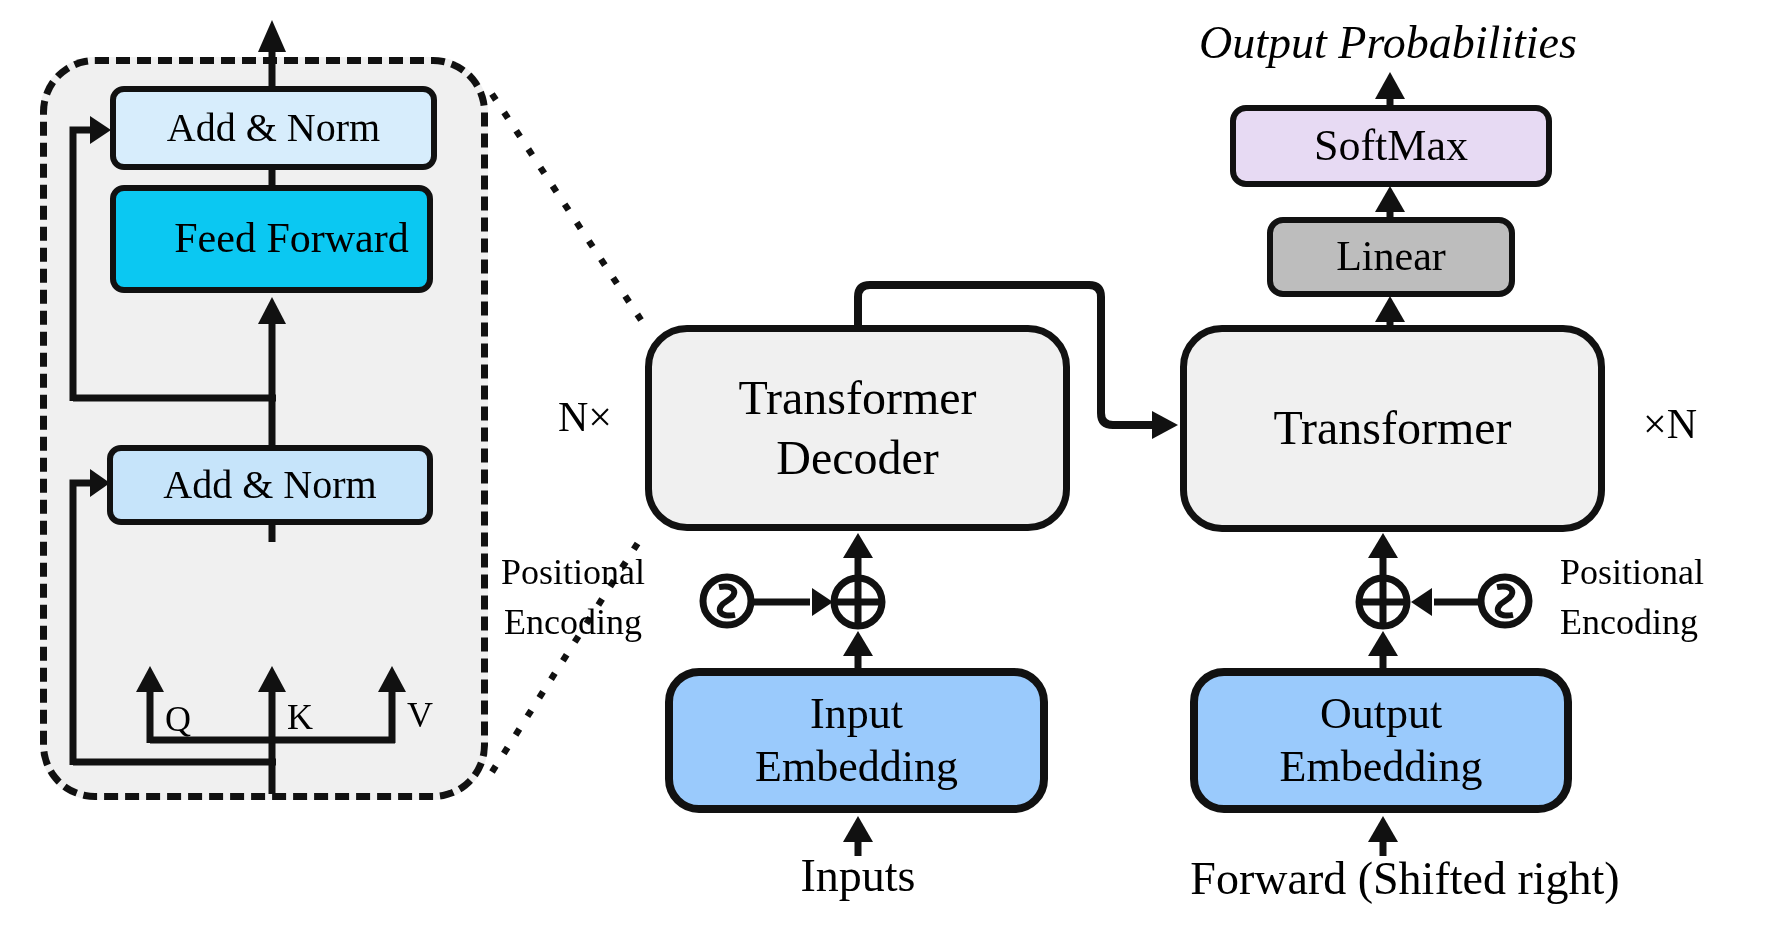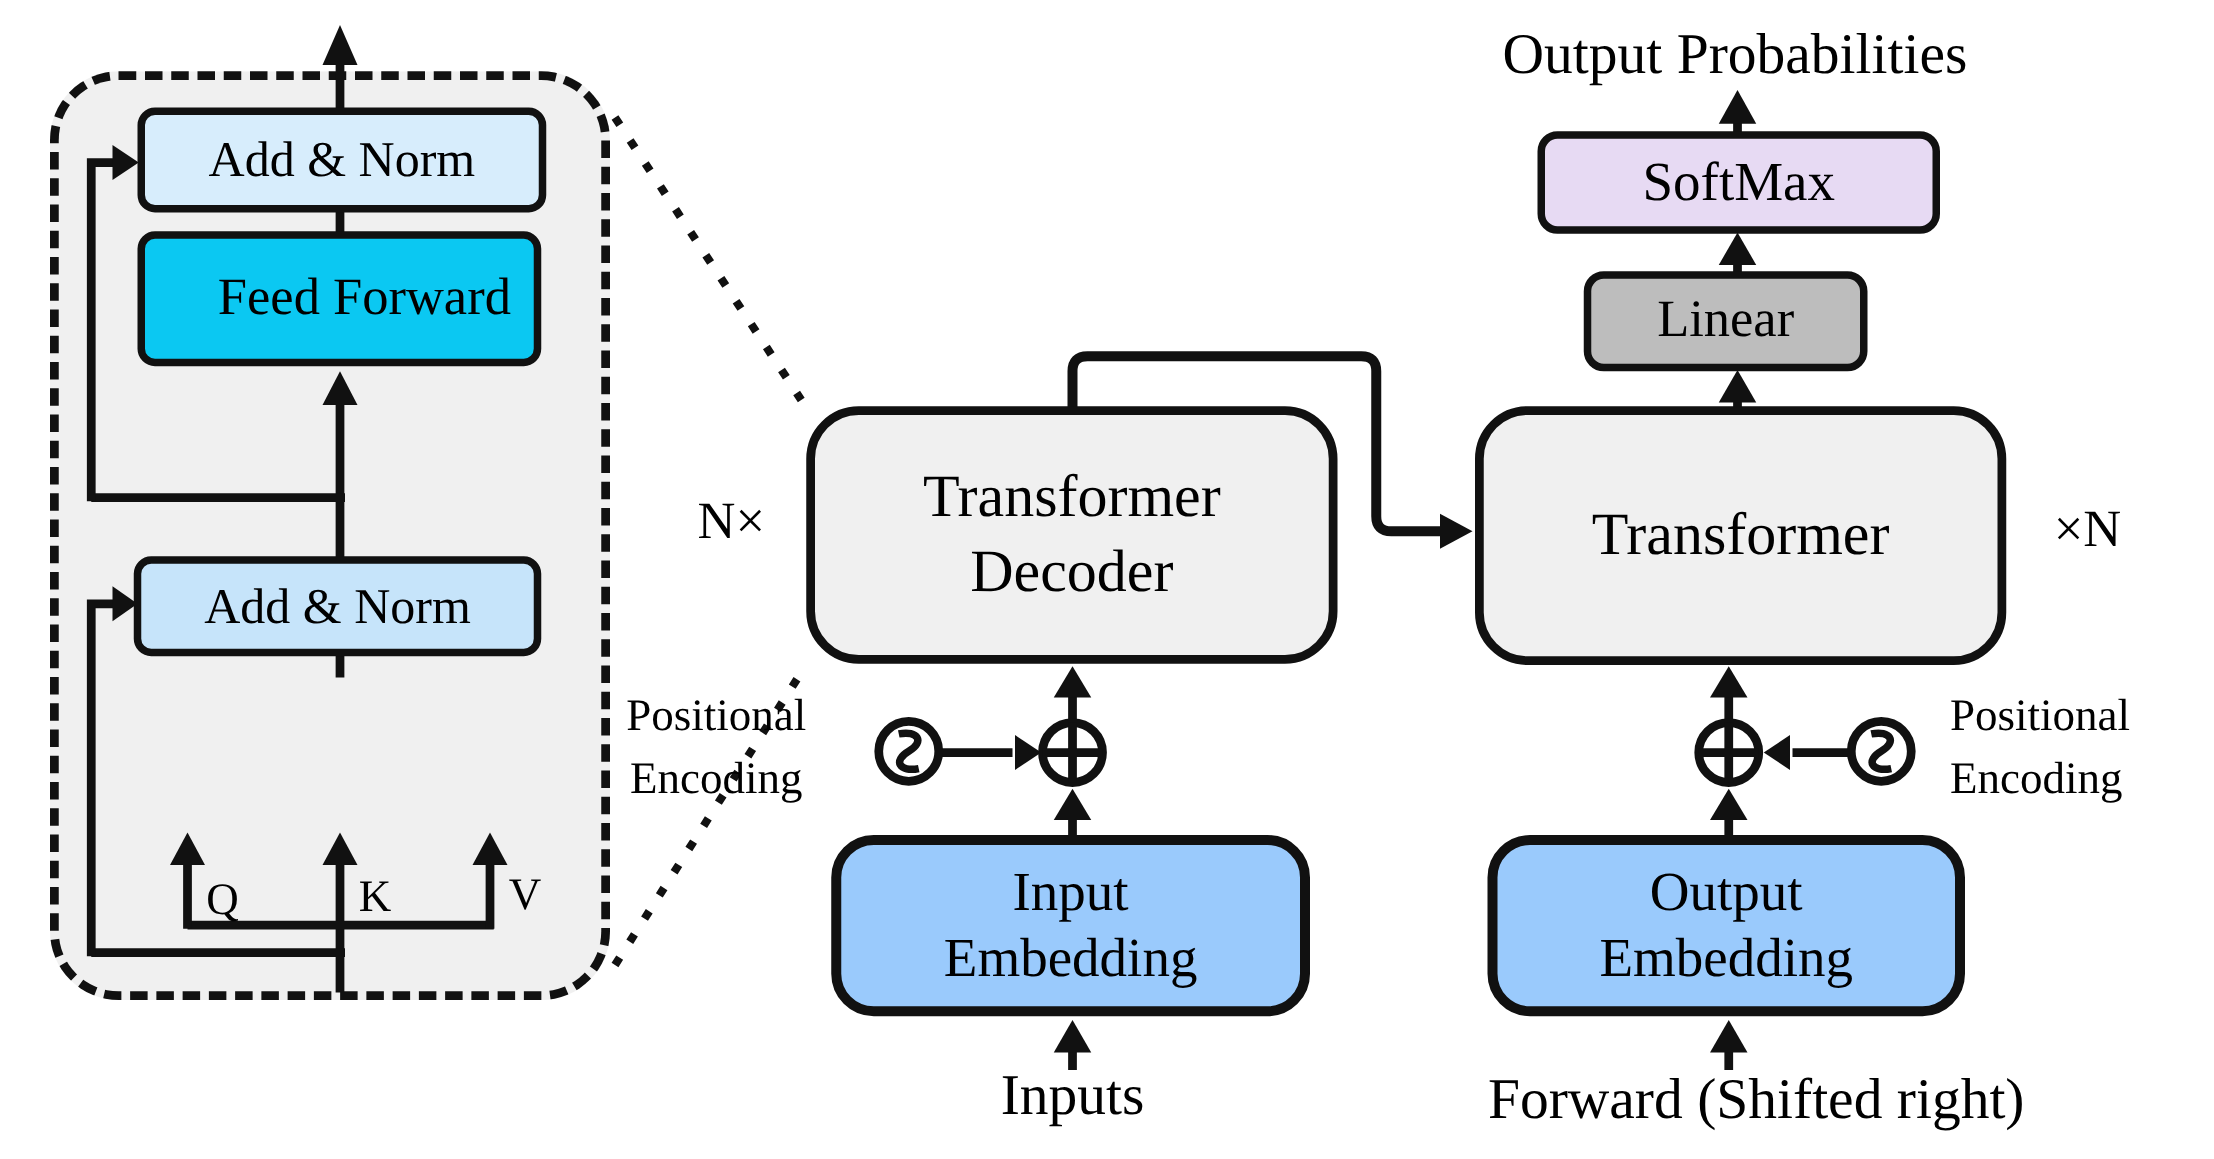--- a/index.html
+++ b/index.html
@@ -23,30 +23,30 @@
   .ff{left:110px;top:185px;width:323px;height:108px;border-radius:14px;
       background:var(--feed-forward-fill,#0bc8f2);font-size:42px;padding-left:40px;}
   .an2{left:107px;top:445px;width:326px;height:80px;border-radius:14px;
        background:var(--add-norm-bottom-fill,#c6e4fa);font-size:40px;}
   .mha{left:107px;top:538px;width:326px;height:125px;border-radius:16px;
        background:var(--attention-fill,#fff);font-size:42px;line-height:1.18;}
   .enc{left:645px;top:325px;width:425px;height:206px;border-width:7px;border-radius:42px;
        background:var(--block-fill,#f0f0f0);font-size:48px;line-height:1.26;}
   .dec{left:1180px;top:325px;width:425px;height:207px;border-width:7px;border-radius:42px;
        background:var(--block-fill,#f0f0f0);font-size:48px;line-height:1.26;}
-  .linear{left:1267px;top:217px;width:227px;height:80px;border-radius:16px;
+  .linear{left:1267px;top:217px;width:248px;height:80px;border-radius:16px;
        background:var(--linear-fill,#bdbdbd);font-size:42px;}
   .softmax{left:1230px;top:105px;width:322px;height:82px;border-radius:16px;
        background:var(--softmax-fill,#e7daf3);font-size:44px;justify-content:center;}
   .iemb{left:665px;top:668px;width:383px;height:145px;border-width:8px;border-radius:34px;
        background:var(--embedding-fill,#9acafc);font-size:44px;line-height:1.2;font-family:Liberation Serif, serif;}
   .oemb{left:1190px;top:668px;width:382px;height:145px;border-width:8px;border-radius:34px;
        background:var(--embedding-fill,#9acafc);font-size:44px;line-height:1.2;}
   .lbl{position:absolute;z-index:4;white-space:nowrap;}
-  .outprob{left:1160px;top:16px;width:456px;font-size:46px;text-align:center;}
+  .outprob{left:1160px;top:16px;width:456px;font-size:46px;text-align:center;font-style:italic;}
   .nx{left:540px;top:393px;width:90px;font-size:42px;text-align:center;}
   .xn{left:1622px;top:400px;width:96px;font-size:42px;text-align:center;}
   .posl{left:482px;top:547px;width:182px;font-size:36px;line-height:50px;text-align:center;}
   .posr{left:1560px;top:547px;width:195px;font-size:36px;line-height:50px;text-align:left;}
   .inputs{left:758px;top:849px;width:200px;font-size:46px;text-align:center;}
   .outputs{left:1150px;top:852px;width:510px;font-size:46px;text-align:center;}
   .qkv{font-size:36px;z-index:4;}
   .q{left:165px;top:698px;} .k{left:287px;top:696px;} .v{left:407px;top:694px;}
 </style>
 </head>

